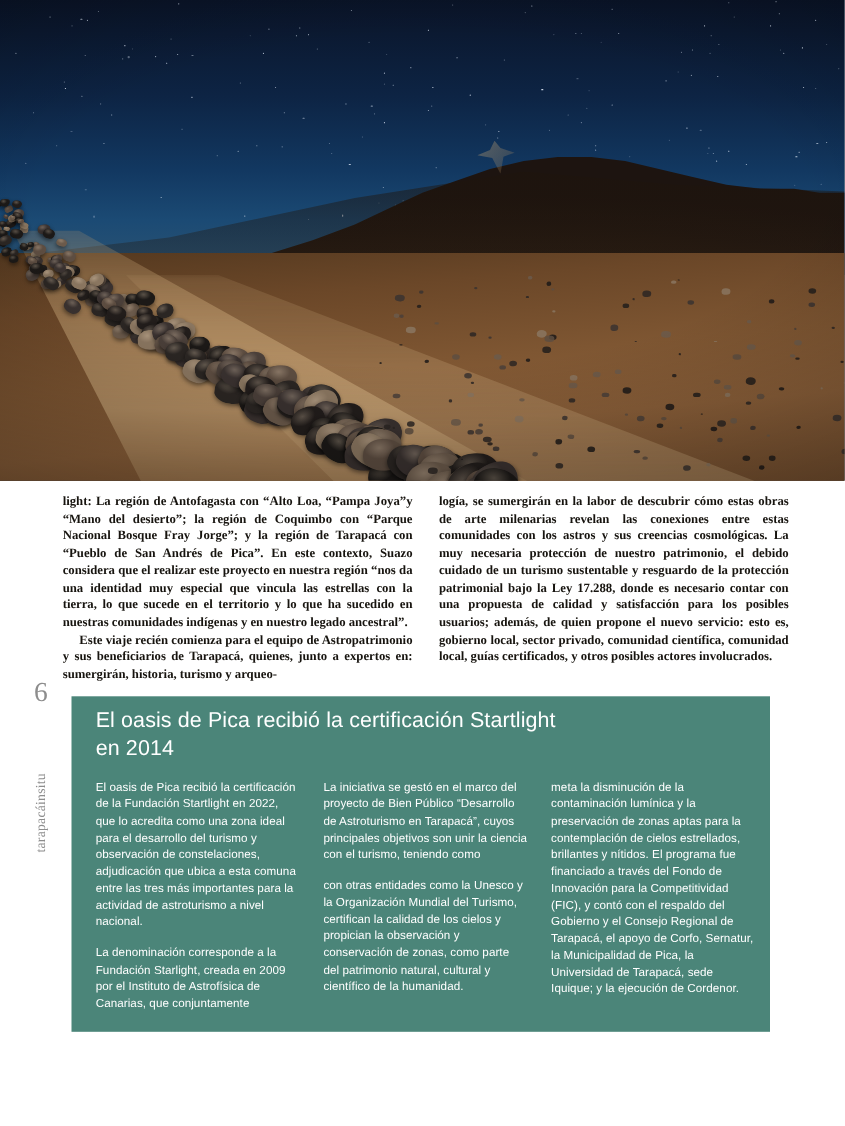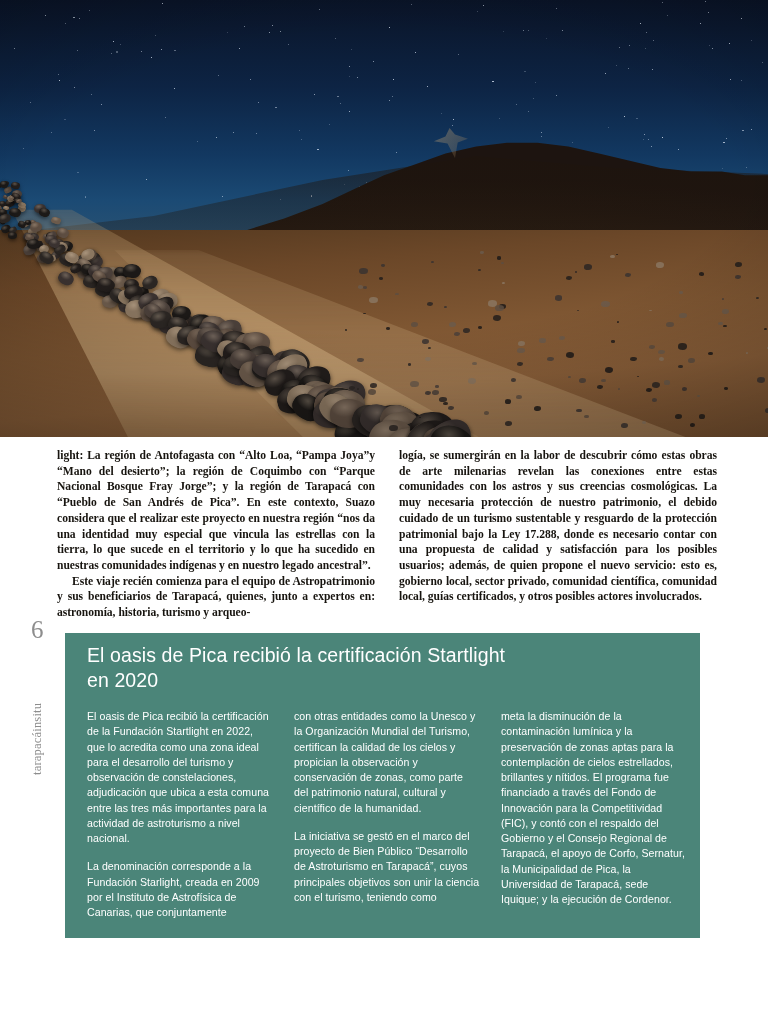--- a/index.html
+++ b/index.html
@@ -630,42 +630,42 @@
         <span class="boulder" style="left:493.1px;top:315.1px;width:8.0px;height:5.6px;background:#221d1b;opacity:.85"></span>
         <span class="boulder" style="left:378.9px;top:276.9px;width:4.4px;height:3.1px;background:#221d1b;opacity:.85"></span>
         <span class="boulder" style="left:448.0px;top:405.8px;width:5.7px;height:4.0px;background:#3a3230;opacity:.85"></span>
       </div>
     <div class="vign"></div>
   </div>
 
   <div class="body-cols">
     <div class="bcol">
       <p>light: La región de Antofagasta con “Alto Loa, “Pampa Joya”y “Mano del desierto”; la región de Coquimbo con “Parque Nacional Bosque Fray Jorge”; y la región de Tarapacá con “Pueblo de San Andrés de Pica”. En este contexto, Suazo considera que el realizar este proyecto en nuestra región “nos da una identidad muy especial que vincula las estrellas con la tierra, lo que sucede en el territorio y lo que ha sucedido en nuestras comunidades indígenas y en nuestro legado ancestral”.</p>
-      <p class="indent">Este viaje recién comienza para el equipo de Astropatrimonio y sus beneficiarios de Tarapacá, quienes, junto a expertos en: astronomía, historia, turismo y arqueo-</p>
+      <p class="indent">Este viaje recién comienza para el equipo de Astropatrimonio y sus beneficiarios de Tarapacá, quienes, junto a expertos en: sumergirán, historia, turismo y arqueo-</p>
     </div>
     <div class="bcol">
       <p>logía, se sumergirán en la labor de descubrir cómo estas obras de arte milenarias revelan las conexiones entre estas comunidades con los astros y sus creencias cosmológicas. La muy necesaria protección de nuestro patrimonio, el debido cuidado de un turismo sustentable y resguardo de la protección patrimonial bajo la Ley 17.288, donde es necesario contar con una propuesta de calidad y satisfacción para los posibles usuarios; además, de quien propone el nuevo servicio: esto es, gobierno local, sector privado, comunidad científica, comunidad local, guías certificados, y otros posibles actores involucrados.</p>
     </div>
   </div>
 
   <div class="folio-num">6</div>
   <div class="folio-vert-wrap">
     <span class="vtext">tarapacáinsitu</span>
   </div>
 
   <div class="panel">
-    <div class="panel-title">El oasis de Pica recibió la certificación Startlight en 2020</div>
+    <div class="panel-title">El oasis de Pica recibió la certificación Startlight en 2014</div>
     <div class="panel-cols">
       <div class="pcol">
         <p>El oasis de Pica recibió la certificación de la Fundación Startlight en 2022, que lo acredita como una zona ideal para el desarrollo del turismo y observación de constelaciones, adjudicación que ubica a esta comuna entre las tres más importantes para la actividad de astroturismo a nivel nacional.</p>
         <p>La denominación corresponde a la Fundación Starlight, creada en 2009 por el Instituto de Astrofísica de Canarias, que conjuntamente</p>
       </div>
       <div class="pcol">
+        <p>La iniciativa se gestó en el marco del proyecto de Bien Público “Desarrollo de Astroturismo en Tarapacá”, cuyos principales objetivos son unir la ciencia con el turismo, teniendo como</p>
         <p>con otras entidades como la Unesco y la Organización Mundial del Turismo, certifican la calidad de los cielos y propician la observación y conservación de zonas, como parte del patrimonio natural, cultural y científico de la humanidad.</p>
-        <p>La iniciativa se gestó en el marco del proyecto de Bien Público “Desarrollo de Astroturismo en Tarapacá”, cuyos principales objetivos son unir la ciencia con el turismo, teniendo como</p>
       </div>
       <div class="pcol">
         <p>meta la disminución de la contaminación lumínica y la preservación de zonas aptas para la contemplación de cielos estrellados, brillantes y nítidos. El programa fue financiado a través del Fondo de Innovación para la Competitividad (FIC), y contó con el respaldo del Gobierno y el Consejo Regional de Tarapacá, el apoyo de Corfo, Sernatur, la Municipalidad de Pica, la Universidad de Tarapacá, sede Iquique; y la ejecución de Cordenor.</p>
       </div>
     </div>
   </div>
 
 </div>
 
 </body></html>

